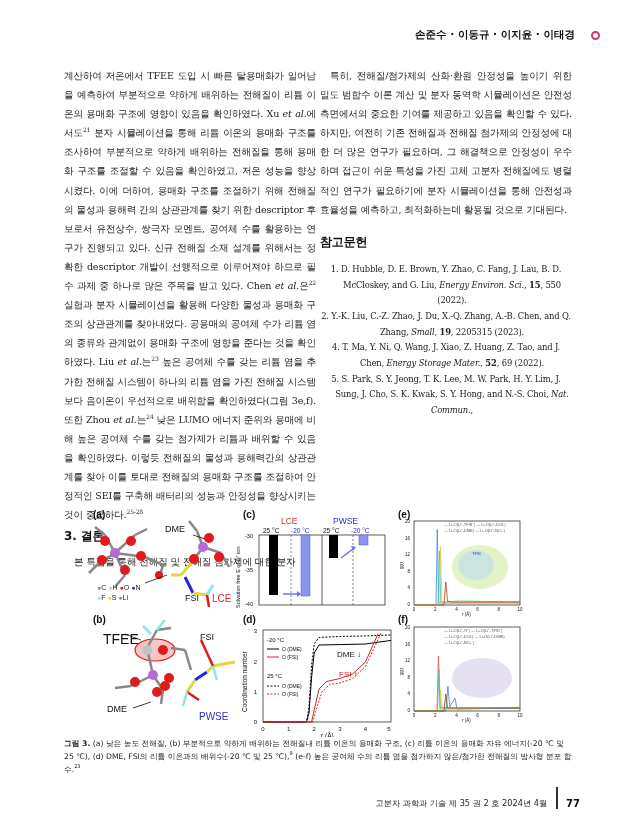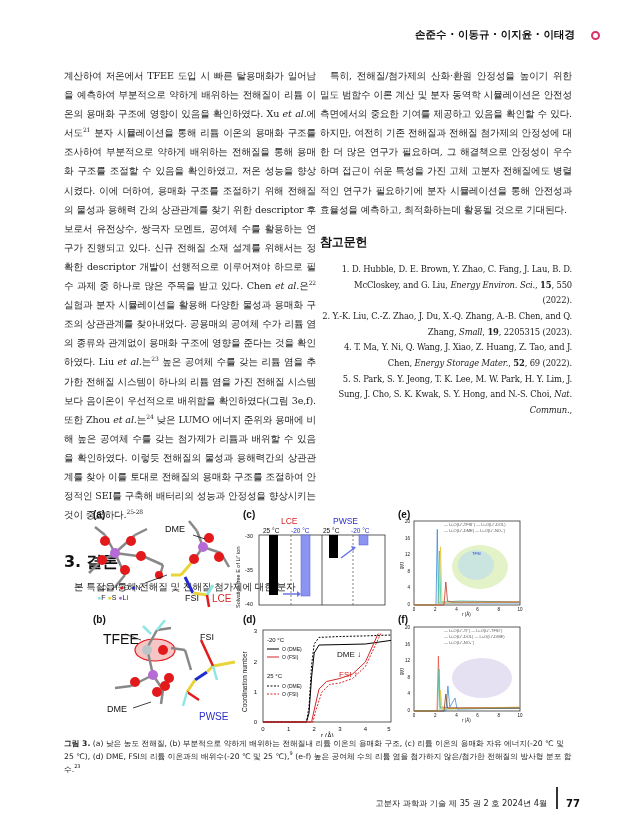--- a/index.html
+++ b/index.html
@@ -16,24 +16,24 @@
   }
 
   .col { position: absolute; top: 66px; width: 252px; font-size: 9.6px; line-height: 19.1px; text-align: justify; color: #222; letter-spacing: -0.15px; }
   .col.left { left: 64px; }
   .col.right { left: 320px; }
   .col p { margin: 0; }
   .col p.indent { text-indent: 10px; }
   .col sup { font-size: 6px; vertical-align: super; line-height: 0; }
   .col i { font-style: italic; }
 
-  .section-title { font-family: "DejaVu Sans", sans-serif; font-weight: bold; font-size: 16px; margin-top: 28px; margin-bottom: 6px; color: #111; }
+  .section-title { font-family: "DejaVu Sans", sans-serif; font-weight: bold; font-size: 12px; margin-top: 3px; margin-bottom: 6px; color: #111; }
   .refs-title { font-family: "DejaVu Sans", sans-serif; font-weight: bold; font-size: 12px; text-align: left; margin: 14px 0 10px 0; color: #111; }
   .refs { font-size: 8.4px; line-height: 15.7px; }
-  .ref { padding-left: 12px; text-indent: -12px; text-align: right; }
+  .ref { padding-left: 12px; text-indent: -12px; text-align: center; }
   .ref b { font-weight: bold; }
   .ref i { font-style: italic; }
 
   .figure { position: absolute; left: 85px; top: 505px; width: 460px; height: 230px; }
   .panel-label { position: absolute; font-family: "Liberation Sans", sans-serif; font-weight: bold; font-size: 10px; color: #111; }
   .panel { position: absolute; }
 
   .caption { position: absolute; left: 64px; top: 737px; width: 510px; font-family: "DejaVu Sans", sans-serif; font-size: 7.7px; line-height: 13px; color: #222; }
   .caption b { font-weight: bold; }
   .caption sup { font-size: 5px; vertical-align: super; line-height: 0; }

